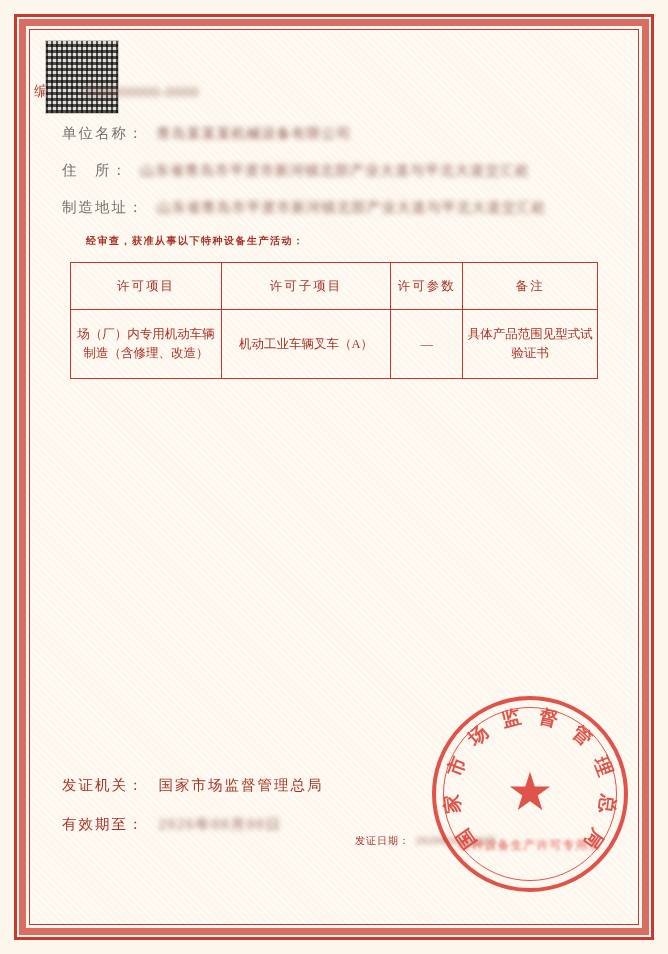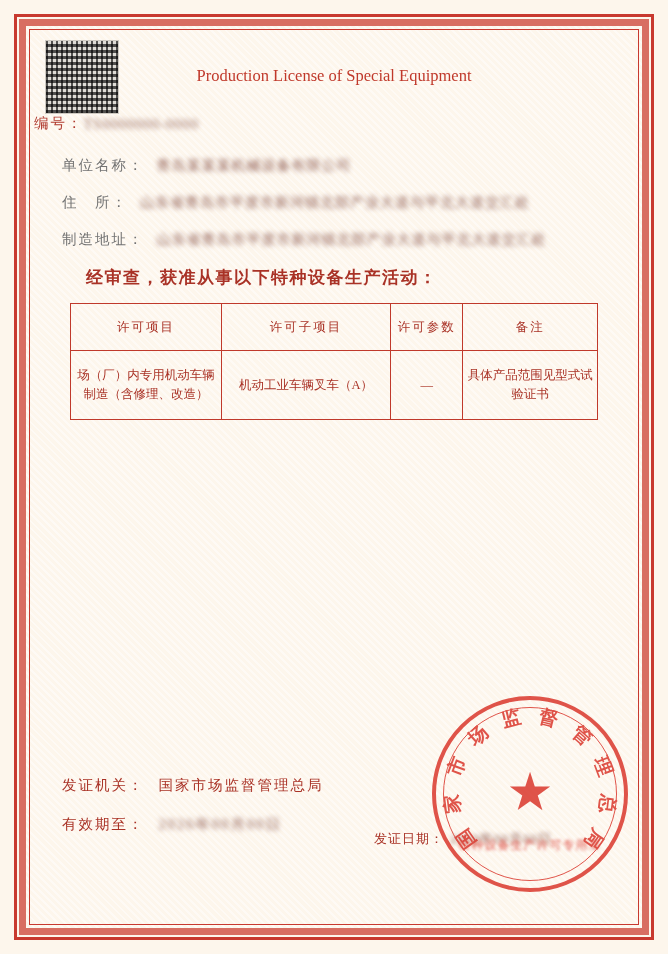--- a/index.html
+++ b/index.html
@@ -144,21 +144,21 @@
     line-height: 1.5;
   }
   .field-value.two-line {
     max-width: 460px;
   }
 
   .statement {
     margin-top: 14px;
     padding-left: 52px;
     color: #a93226;
-    font-size: 17px;
+    font-size: 10px;
     letter-spacing: 1.5px;
     font-weight: bold;
   }
 
   
   table.lic {
     margin: 14px auto 0 auto;
     width: 528px;
     border-collapse: collapse;
     color: #a93226;
@@ -210,24 +210,24 @@
   .footer .fvalue {
     margin-left: 14px;
     letter-spacing: 2px;
   }
   .footer .fvalue.blur {
     color: #8e5b50;
     filter: blur(2.6px);
   }
   .issue-date {
     position: absolute;
-    left: 340px;
+    left: 321px;
     bottom: 72px;
     color: #a93226;
-    font-size: 13px;
+    font-size: 10px;
     letter-spacing: 1px;
   }
   .issue-date .date-blur {
     color: #8e5b50;
     filter: blur(2.2px);
     margin-left: 6px;
   }
 
   
   .seal {
@@ -295,21 +295,20 @@
 <div class="page">
   <div class="border-outer"></div>
   <div class="border-mid"></div>
   <div class="border-inner"></div>
 
   <div class="content">
 
     <div class="qr"></div>
 
     <div class="titles">
-      <div class="title-en">Production License of Special Equipment</div>
     </div>
 
     <div class="cert-no">
       <span class="label">编号：</span><span class="blurred">TS0000000-0000</span>
     </div>
 
     <div class="fields">
       <div class="field-row">
         <span class="field-label">单位名称：</span>
         <span class="field-value">青岛某某某机械设备有限公司</span>

